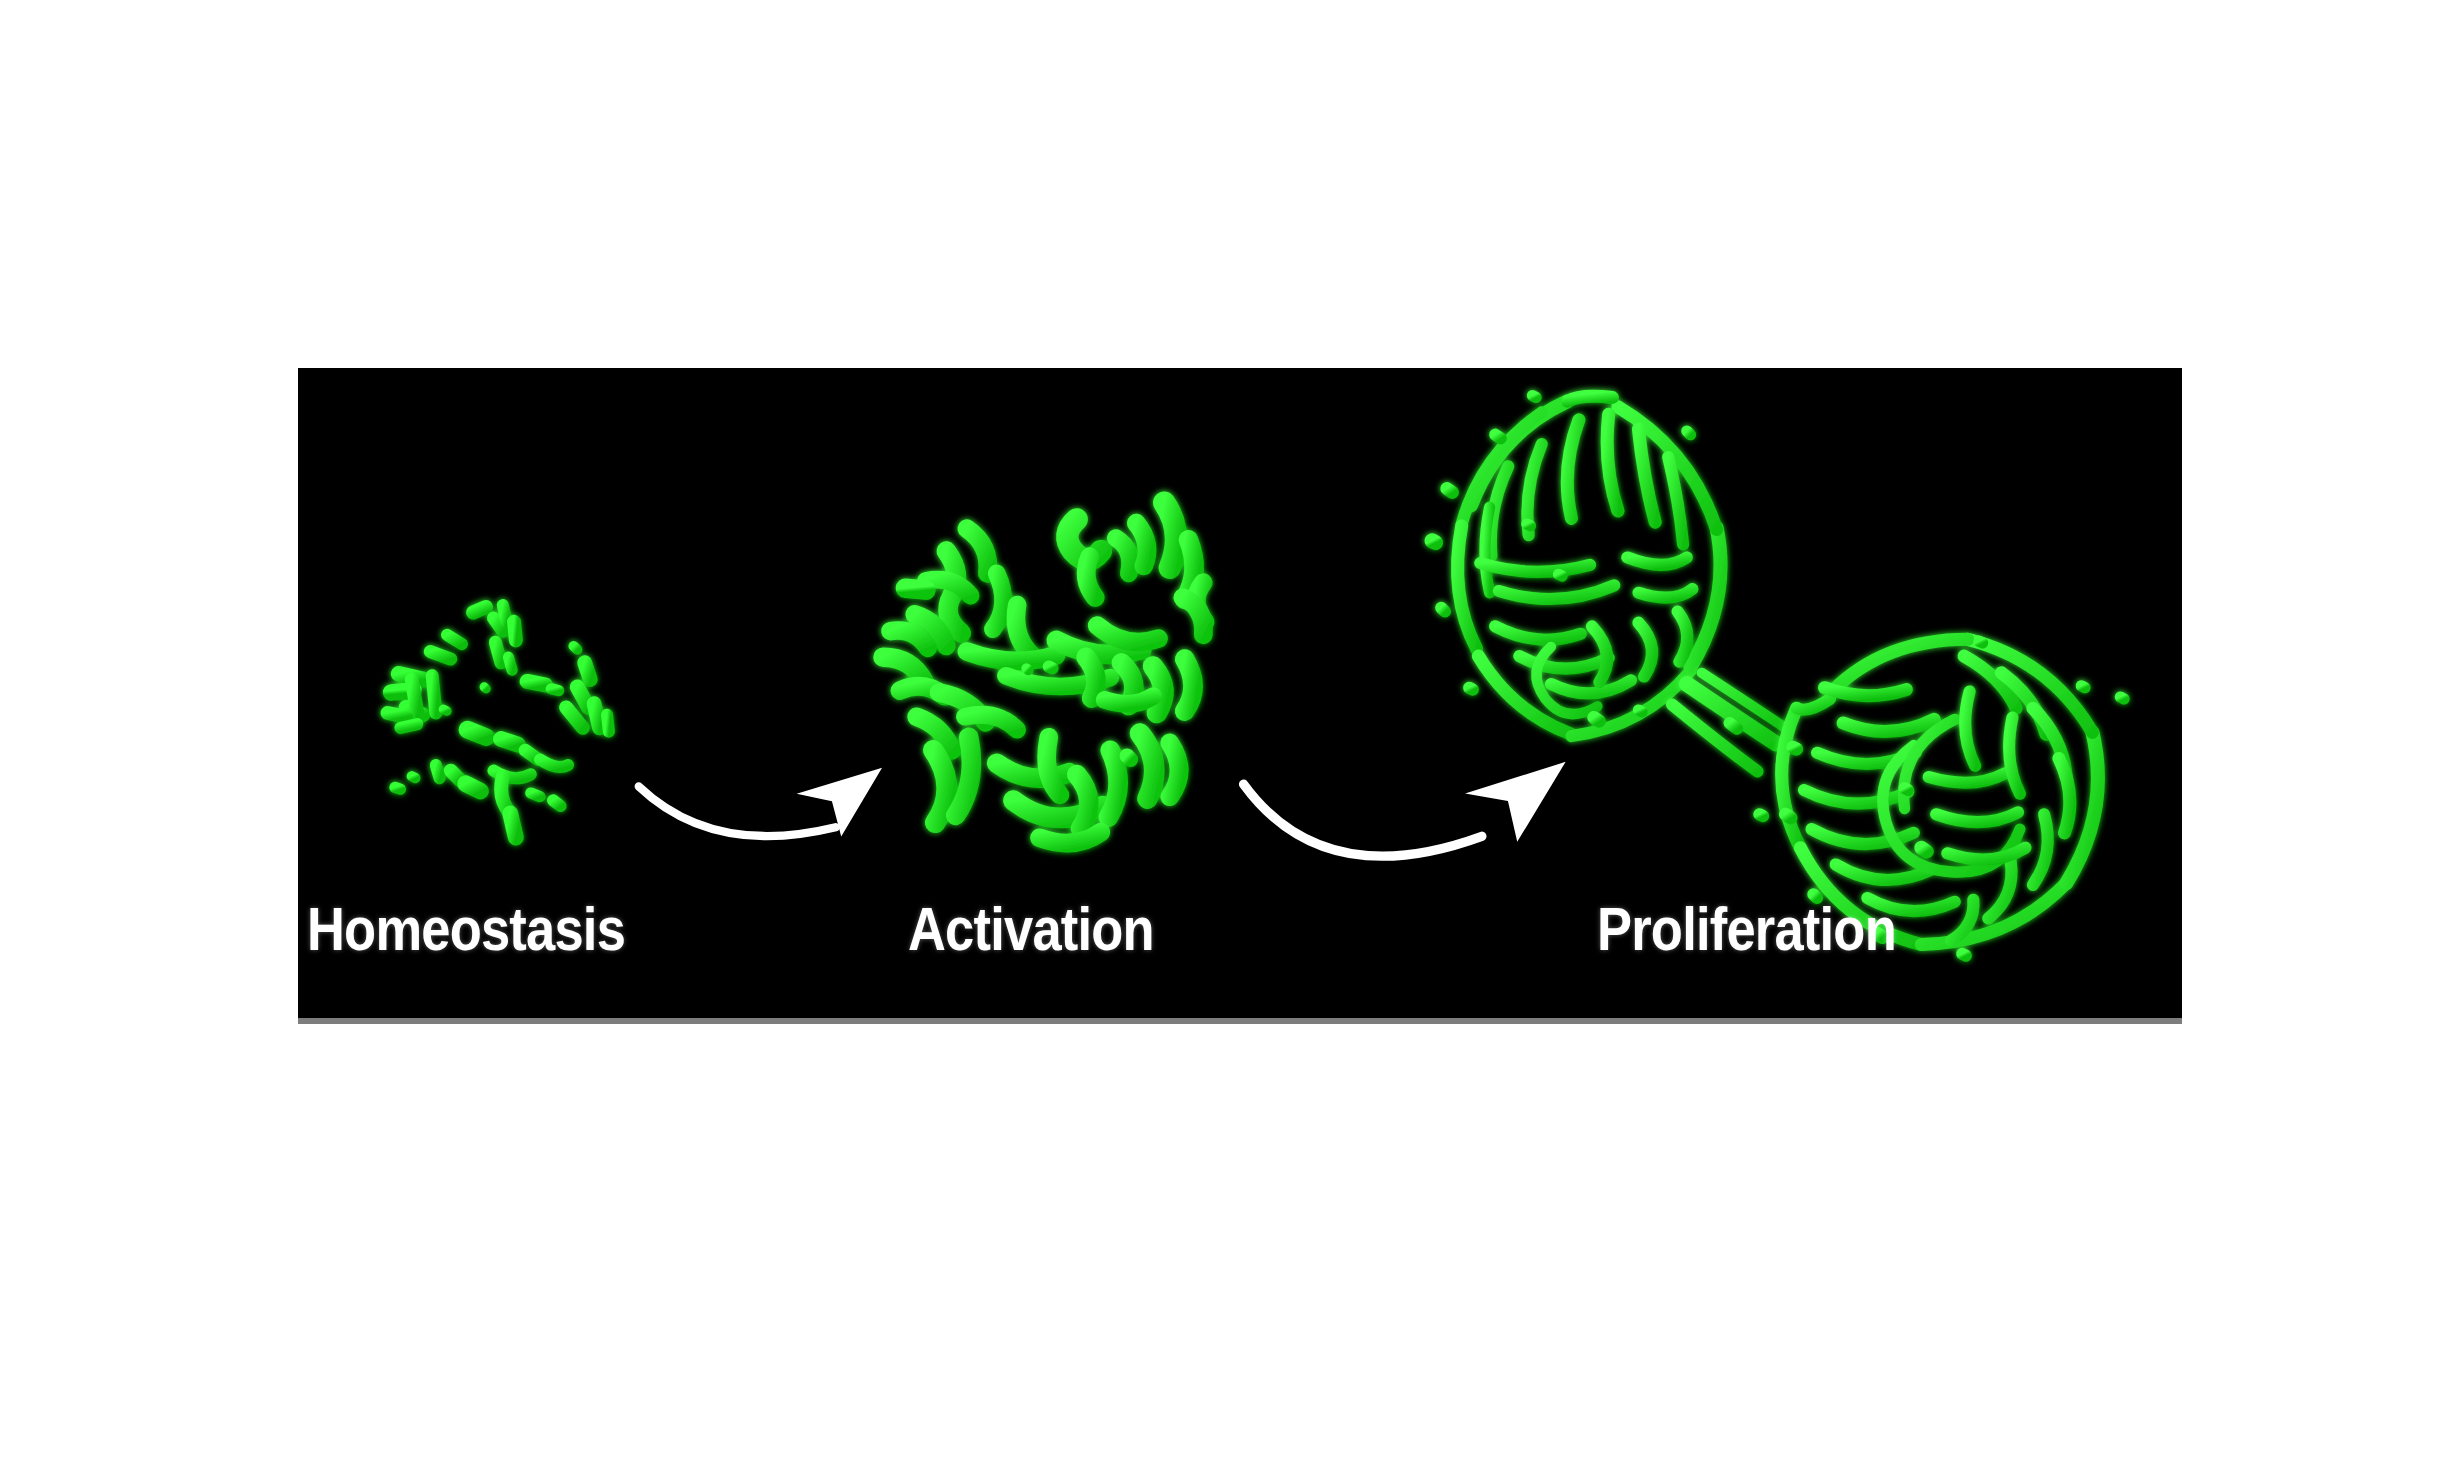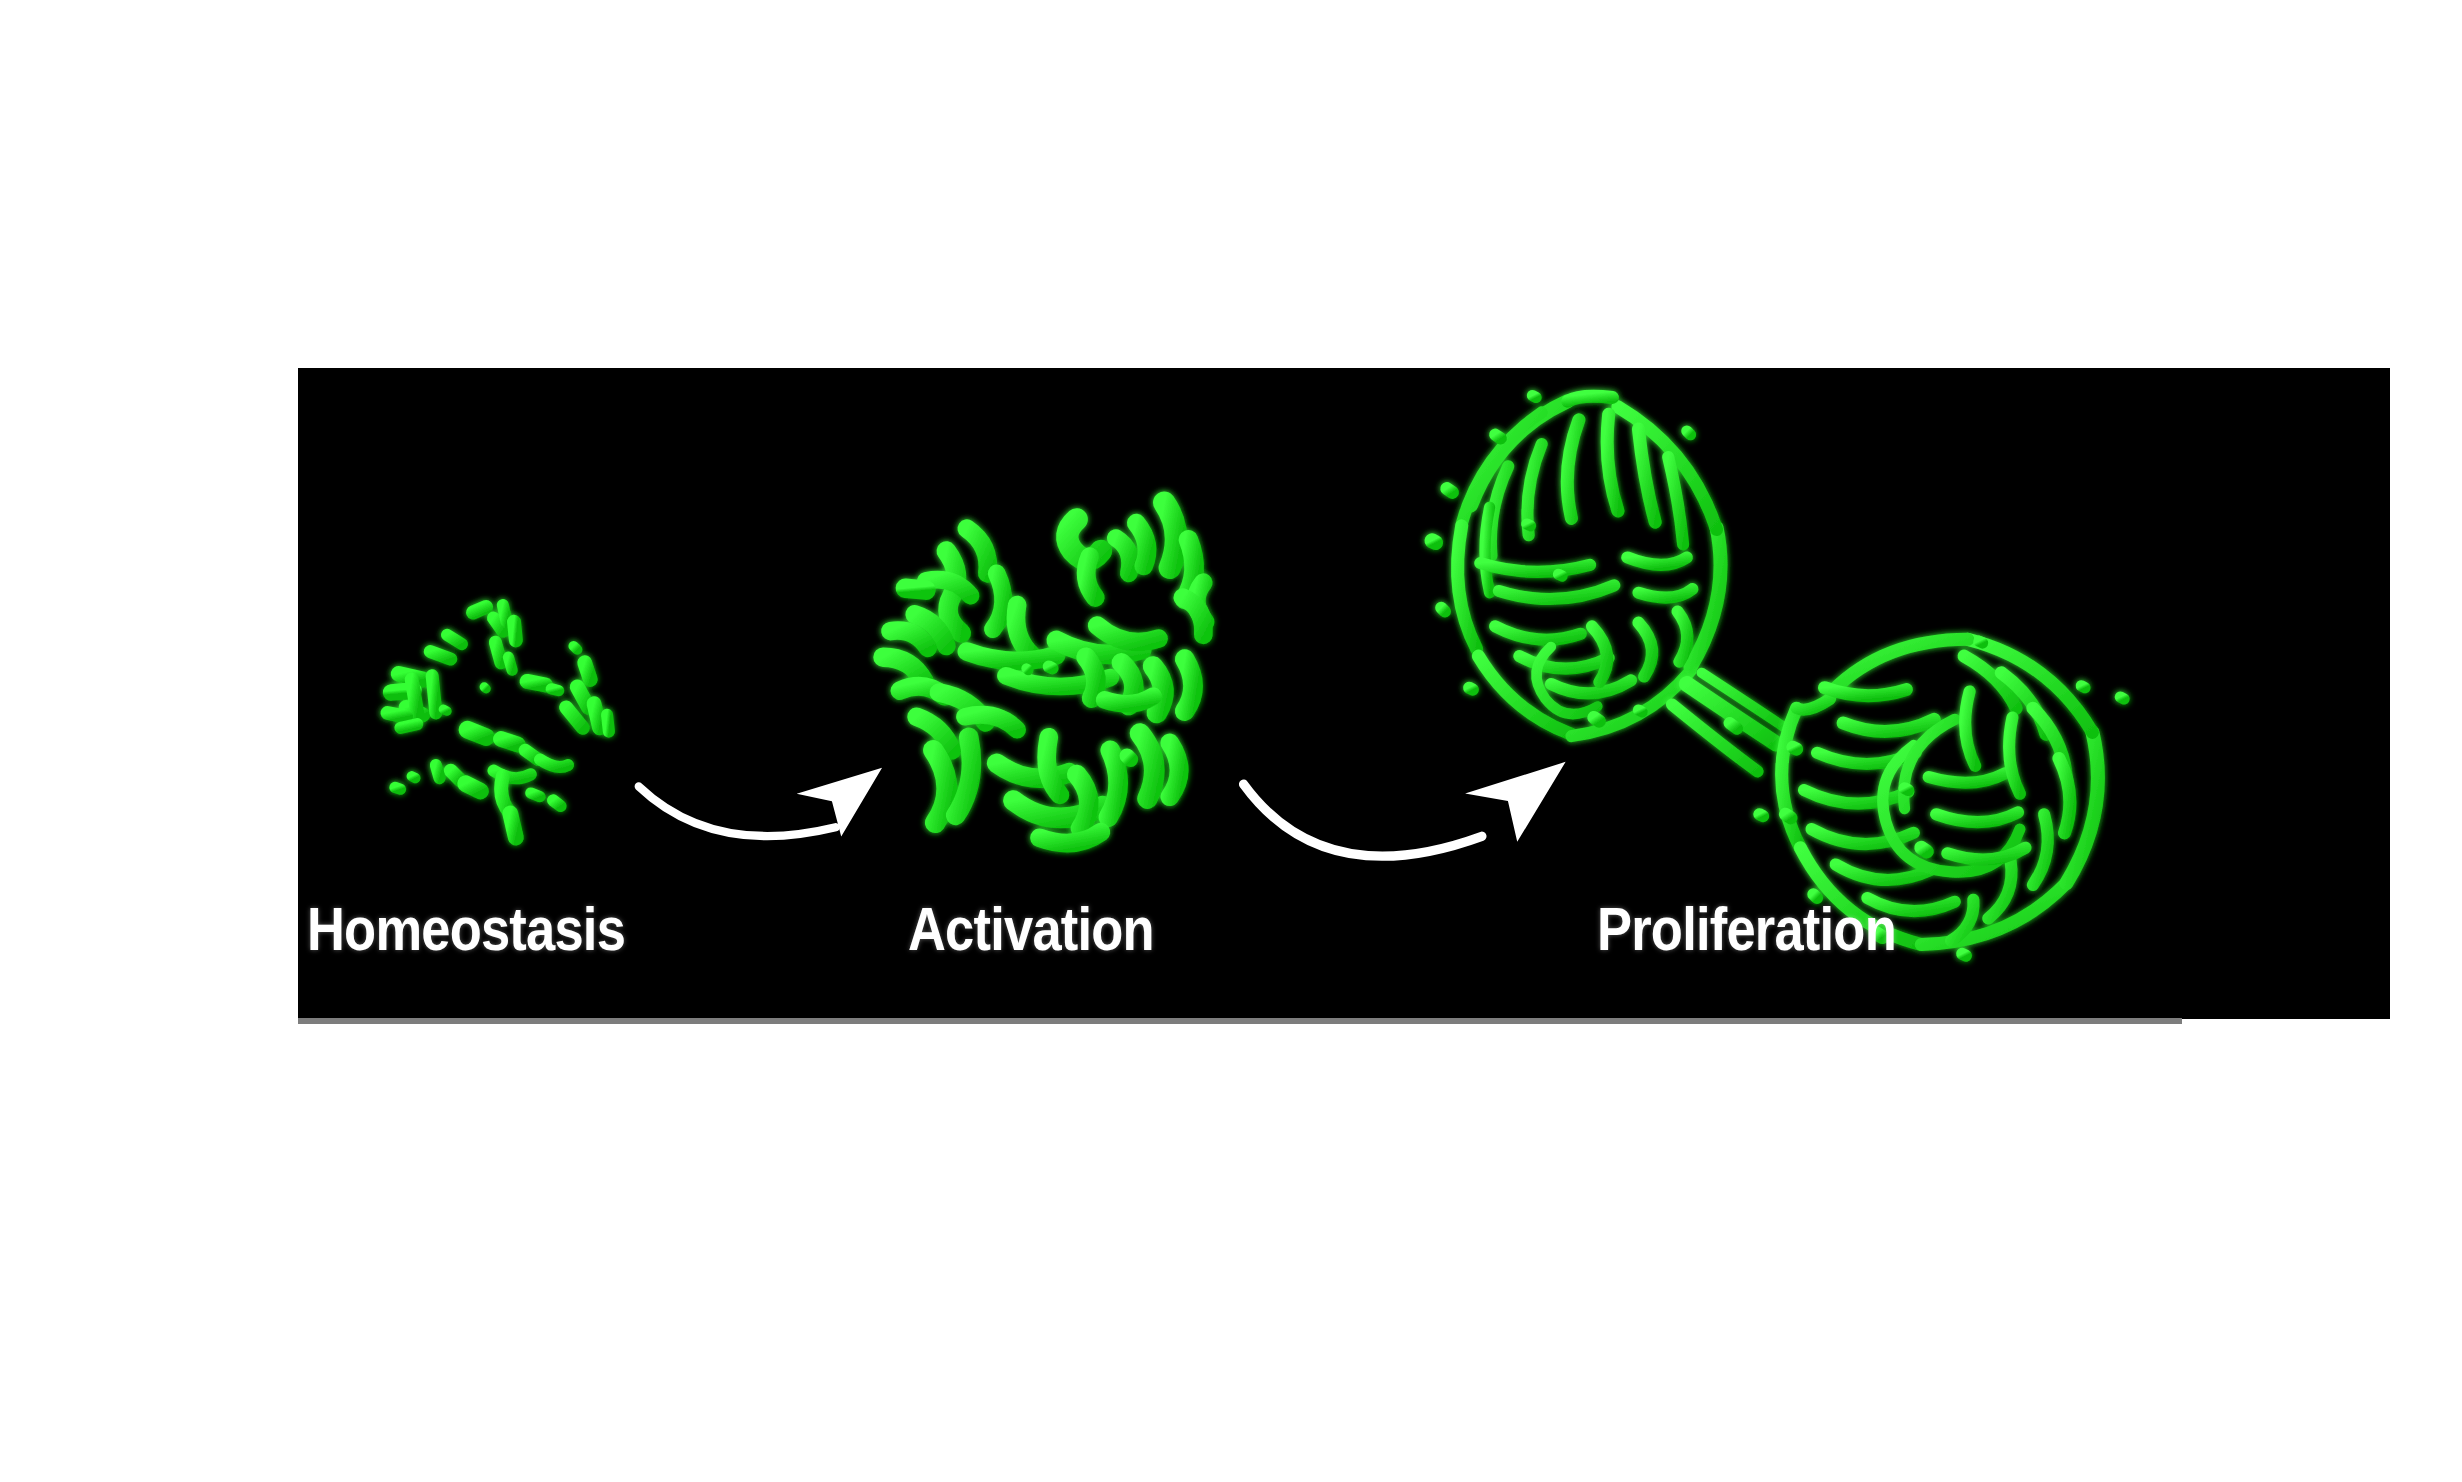--- a/index.html
+++ b/index.html
@@ -1,21 +1,21 @@
 <!DOCTYPE html>
 <html style="font-size:15px"><head>
 <meta charset="utf-8">
 <title>Mitochondrial Morphology Progression</title>
 <style>
   html,body{margin:0;padding:0;background:#ffffff;}
   body{width:2462px;height:1482px;position:relative;overflow:hidden;
        font-family:"Liberation Sans","DejaVu Sans",sans-serif;}
 
   #figure-panel{
-    position:absolute;left:298px;top:368px;width:2092px;height:651px;
+    position:absolute;left:298px;top:368px;width:1884px;height:651px;
     background:#000000;overflow:hidden;
   }
   #panel-bottom-rule{
     position:absolute;left:298px;top:1018px;width:1884px;height:5.6px;
     background:#7d7d7d;
   }
 
   .stage-label{
     position:absolute;color:#ffffff;font-weight:bold;
     font-size:61px;line-height:1;letter-spacing:-0.9px;

